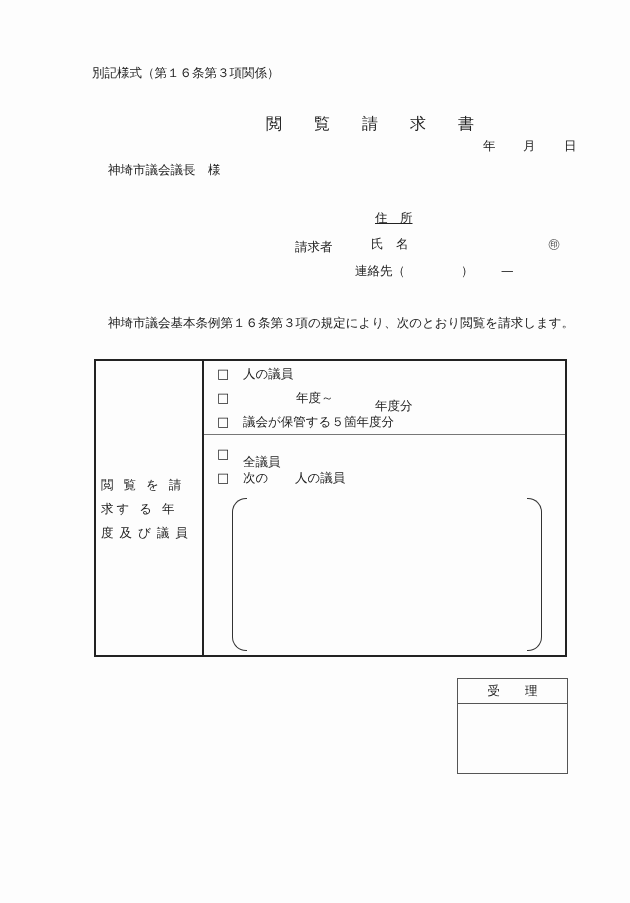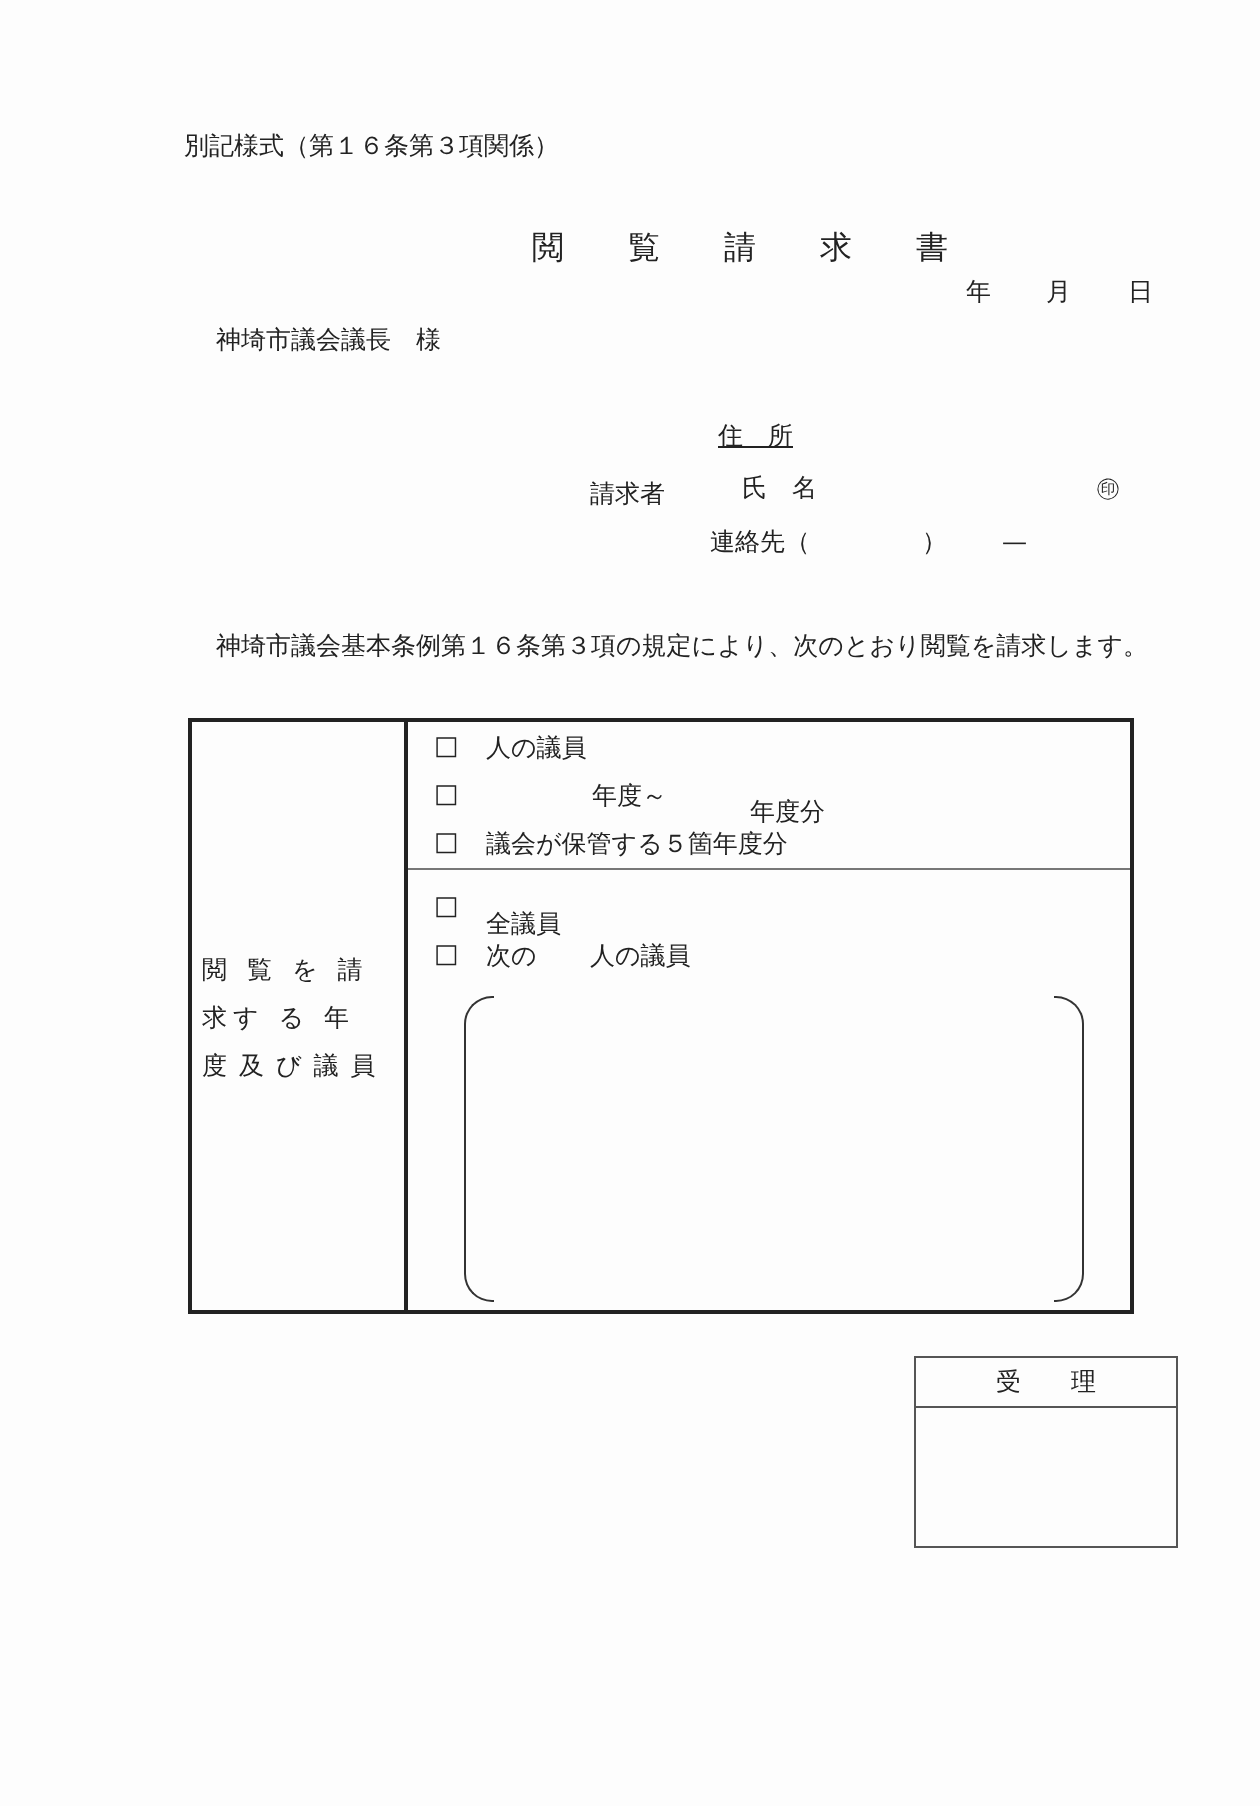--- a/index.html
+++ b/index.html
@@ -18,41 +18,41 @@
     .bracket {
       position: absolute; left: 232px; top: 498px; width: 310px; height: 153px;
       box-sizing: border-box;
     }
     .br-left, .br-right {
       position: absolute; top: 0; bottom: 0; width: 14px; border: 1.5px solid #333;
     }
     .br-left { left: 0; border-right: none; border-radius: 14px 0 0 14px; }
     .br-right { right: 0; border-left: none; border-radius: 0 14px 14px 0; }
     .receipt {
-      position: absolute; left: 457px; top: 678px; width: 132px; height: 96px;
+      position: absolute; left: 457px; top: 678px; width: 111px; height: 96px;
       border: 1px solid #555; box-sizing: border-box;
     }
     .receipt-head {
       height: 24px; border-bottom: 1px solid #555; text-align: center;
       line-height: 24px; font-size: 12.5px;
     }
     .cb { font-family: "DejaVu Sans", sans-serif; font-size: 13px; }
   </style>
 </head>
 <body>
 
 <div class="abs" style="left:92px; top:67px;">別記様式（第１６条第３項関係）</div>
 <div class="abs" style="left:266px; top:116px; font-size:16px;">閲　　覧　　請　　求　　書</div>
 <div class="abs" style="left:483px; top:140px;">年</div>
 <div class="abs" style="left:523px; top:140px;">月</div>
 <div class="abs" style="left:564px; top:140px;">日</div>
 <div class="abs" style="left:108px; top:164px;">神埼市議会議長　様</div>
 
 <div class="abs" style="left:295px; top:241px;">請求者</div>
-<div class="abs" style="left:359px; top:212px;text-decoration:underline;">住　所</div>
+<div class="abs" style="left:375px; top:212px;text-decoration:underline;">住　所</div>
 <div class="abs" style="left:400px; top:208px; width:170px; height:20px;"></div>
 <div class="abs" style="left:355px; top:238px;margin-left:16px;">氏　名</div>
 <div class="abs" style="left:400px; top:234px; width:130px; height:20px;"></div>
 <div class="abs" style="left:548px; top:238px; font-family:'DejaVu Sans', sans-serif; font-size:12px;">㊞</div>
 <div class="abs" style="left:355px; top:265px;">連絡先（</div>
 <div class="abs" style="left:416px; top:262px; width:44px; height:18px;"></div>
 <div class="abs" style="left:461px; top:265px;">）</div>
 <div class="abs" style="left:501px; top:265px;">—</div>
 <div class="abs" style="left:520px; top:262px; width:50px; height:18px;"></div>
 

